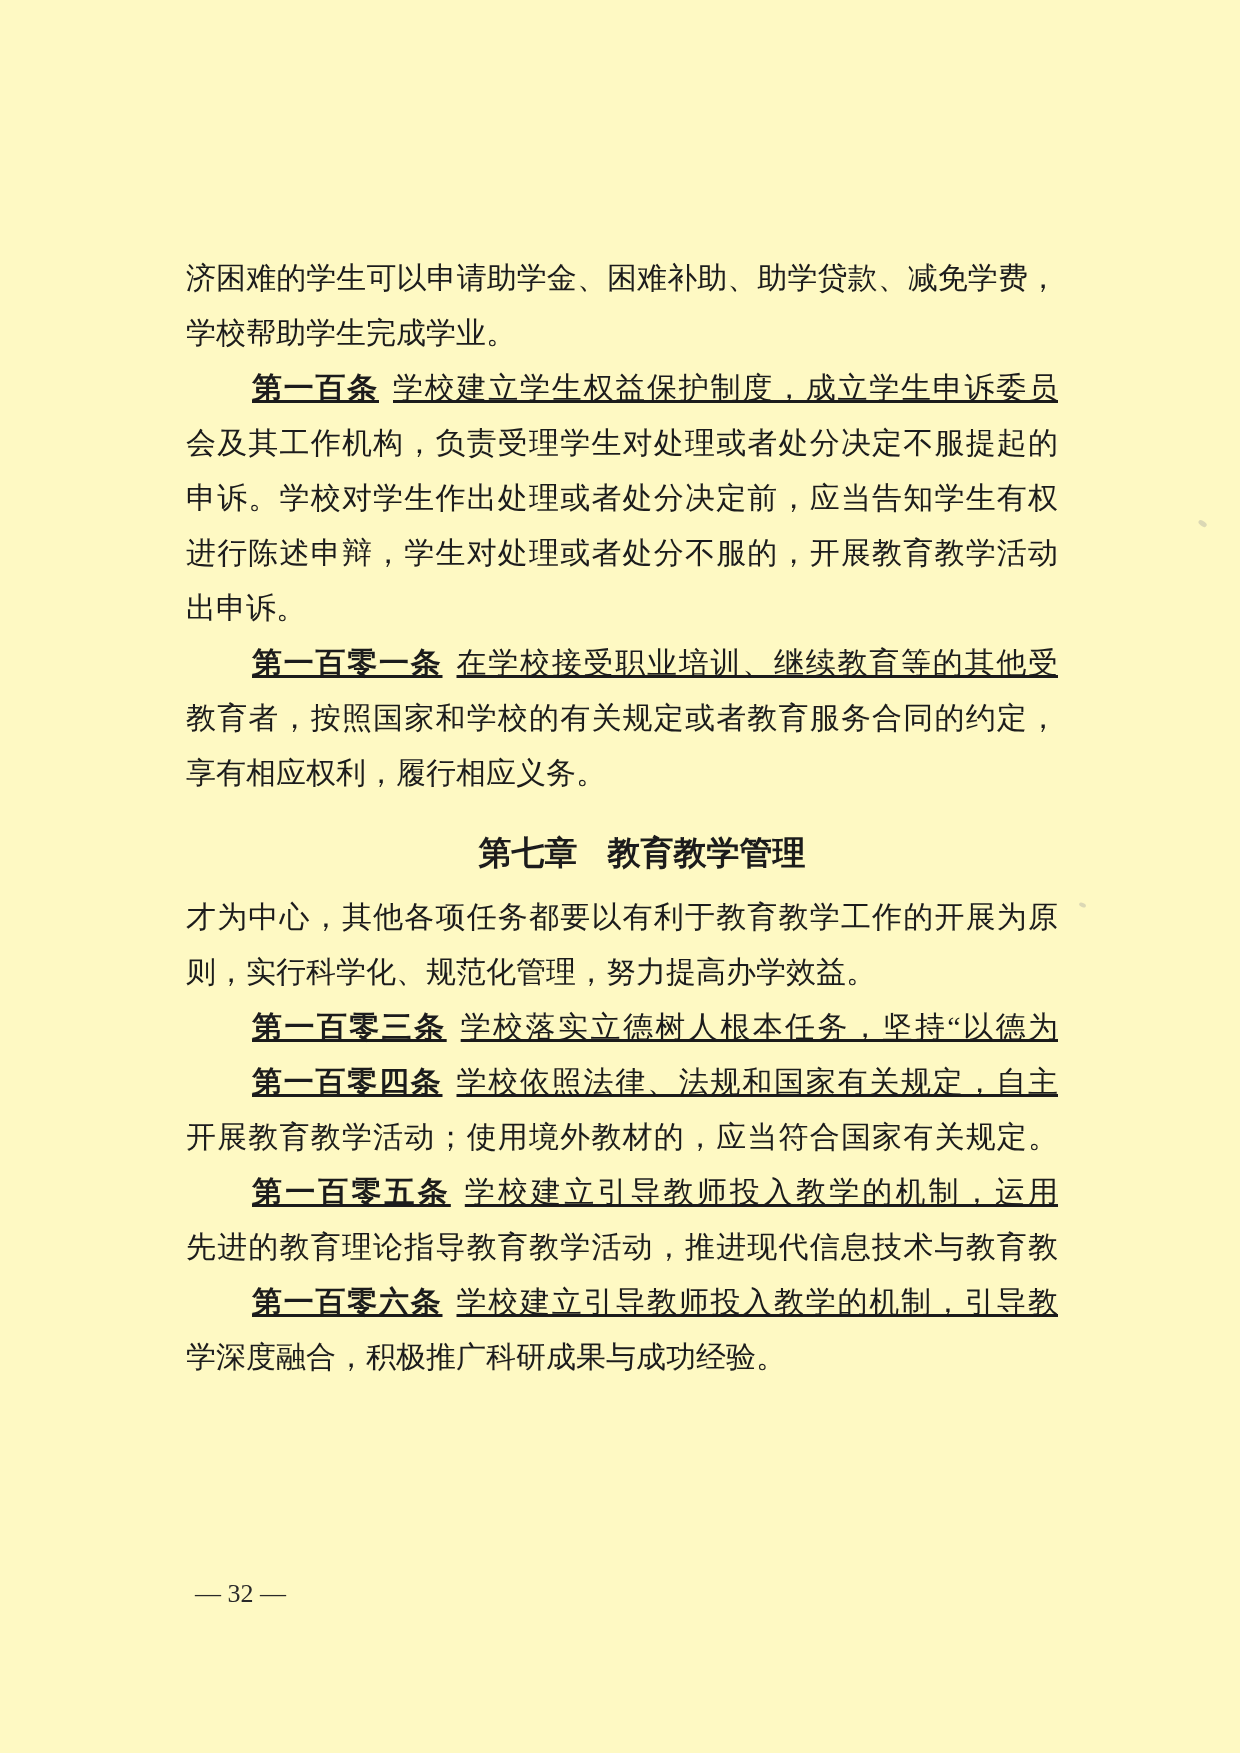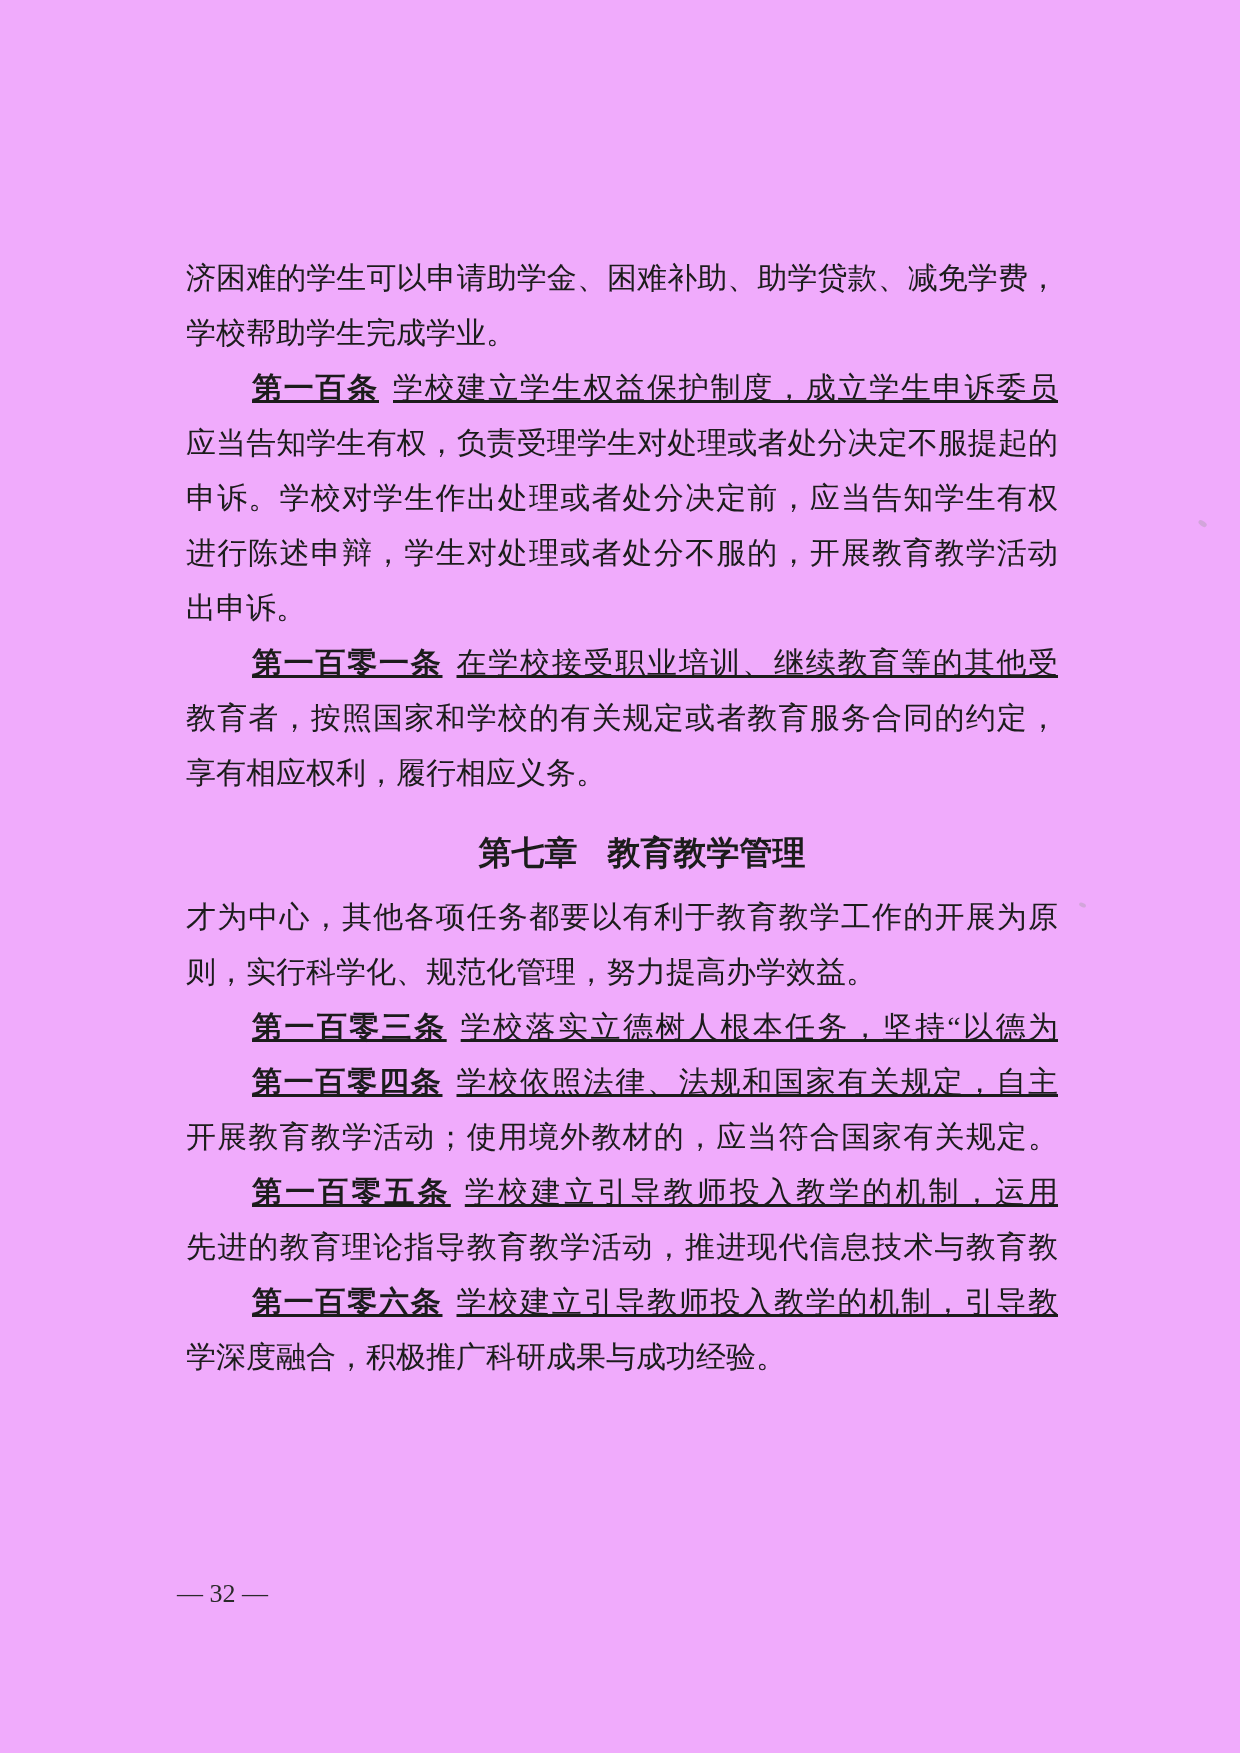--- a/index.html
+++ b/index.html
@@ -5,21 +5,21 @@
   html, body {
     margin: 0;
     padding: 0;
     background: #e8e8e8;
   }
   .page {
     position: relative;
     width: 1240px;
     height: 1753px;
     margin: 0 auto;
-    background: #f0abfc;
+    background: #fef9c3;
     overflow: hidden;
     color: #1c1c1c;
     font-family: "Liberation Serif", "DejaVu Serif", serif;
   }
   .text-column {
     position: absolute;
     left: 186px;
     top: 250px;
     width: 872px;
   }
@@ -57,21 +57,21 @@
     font-size: 33px;
     font-weight: 700;
     font-family: "Liberation Sans", "DejaVu Sans", sans-serif;
   }
   .chapter-heading .chapter-number {
     margin-right: 30px;
     margin-left: 40px;
   }
   .page-footer {
     position: absolute;
-    left: 177px;
+    left: 195px;
     top: 1578px;
     height: 32px;
     line-height: 32px;
     font-size: 26px;
     color: #2a2a2a;
     font-family: "Liberation Serif", "DejaVu Serif", serif;
   }
   .scan-speck {
     position: absolute;
     background: #9a9a9a;
@@ -84,21 +84,21 @@
 </head>
 <body>
 
 <div class="page">
 
   <div class="text-column">
 
     <div class="line fill"><span class="article-label"></span><span>济困难的学生可以申请助学金、困难补助、助学贷款、减免学费，</span></div>
     <div class="line"><span class="article-label"></span><span>学校帮助学生完成学业。</span></div>
     <div class="line fill indent"><span class="article-label">第一百条</span><span>学校建立学生权益保护制度，成立学生申诉委员</span></div>
-    <div class="line fill"><span class="article-label"></span><span>应当告知学生有权，负责受理学生对处理或者处分决定不服提起的</span></div>
+    <div class="line fill"><span class="article-label"></span><span>会及其工作机构，负责受理学生对处理或者处分决定不服提起的</span></div>
     <div class="line fill"><span class="article-label"></span><span>申诉。学校对学生作出处理或者处分决定前，应当告知学生有权</span></div>
     <div class="line fill"><span class="article-label"></span><span>进行陈述申辩，学生对处理或者处分不服的，开展教育教学活动</span></div>
     <div class="line"><span class="article-label"></span><span>出申诉。</span></div>
     <div class="line fill indent"><span class="article-label">第一百零一条</span><span>在学校接受职业培训、继续教育等的其他受</span></div>
     <div class="line fill"><span class="article-label"></span><span>教育者，按照国家和学校的有关规定或者教育服务合同的约定，</span></div>
     <div class="line"><span class="article-label"></span><span>享有相应权利，履行相应义务。</span></div>
 
     <div class="chapter-heading">
       <span class="chapter-number">第七章</span><span class="chapter-title">教育教学管理</span>
     </div>

